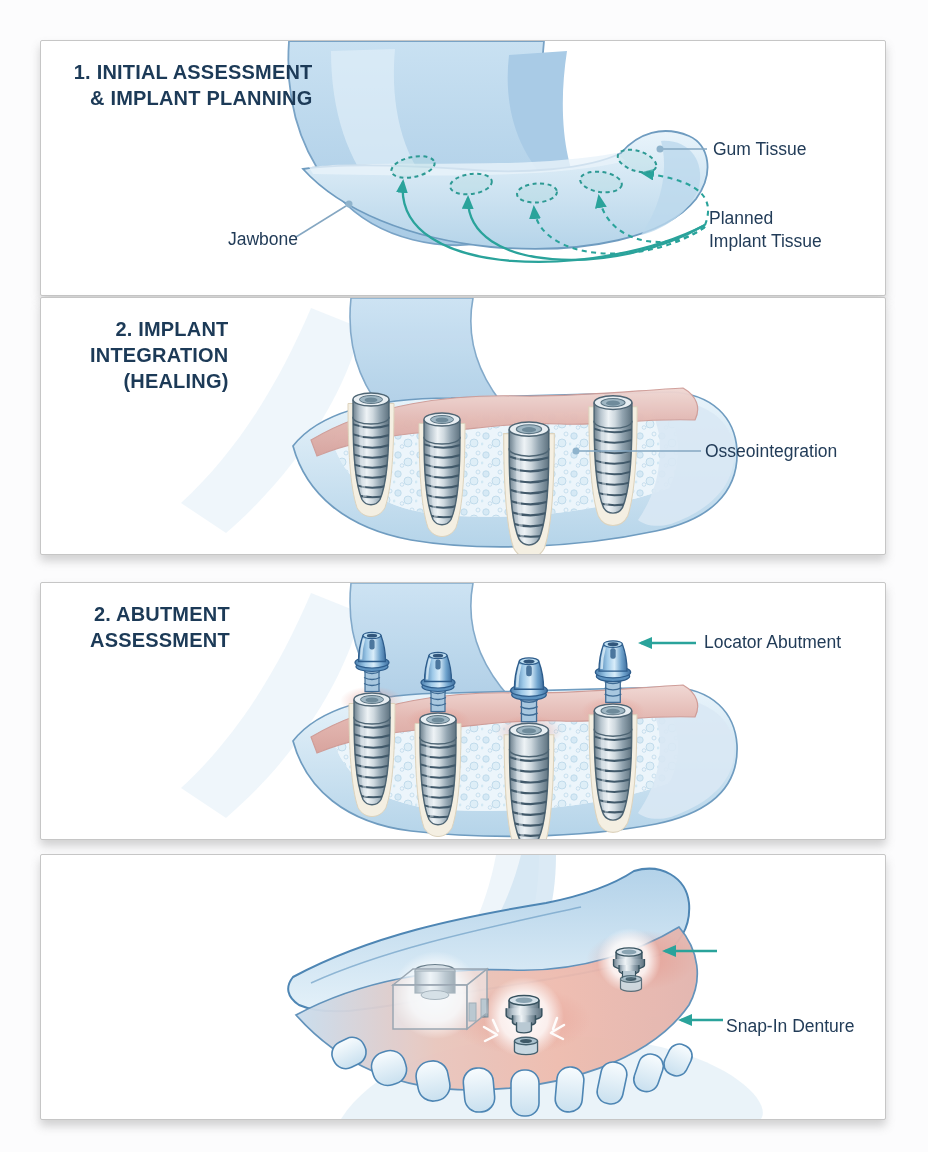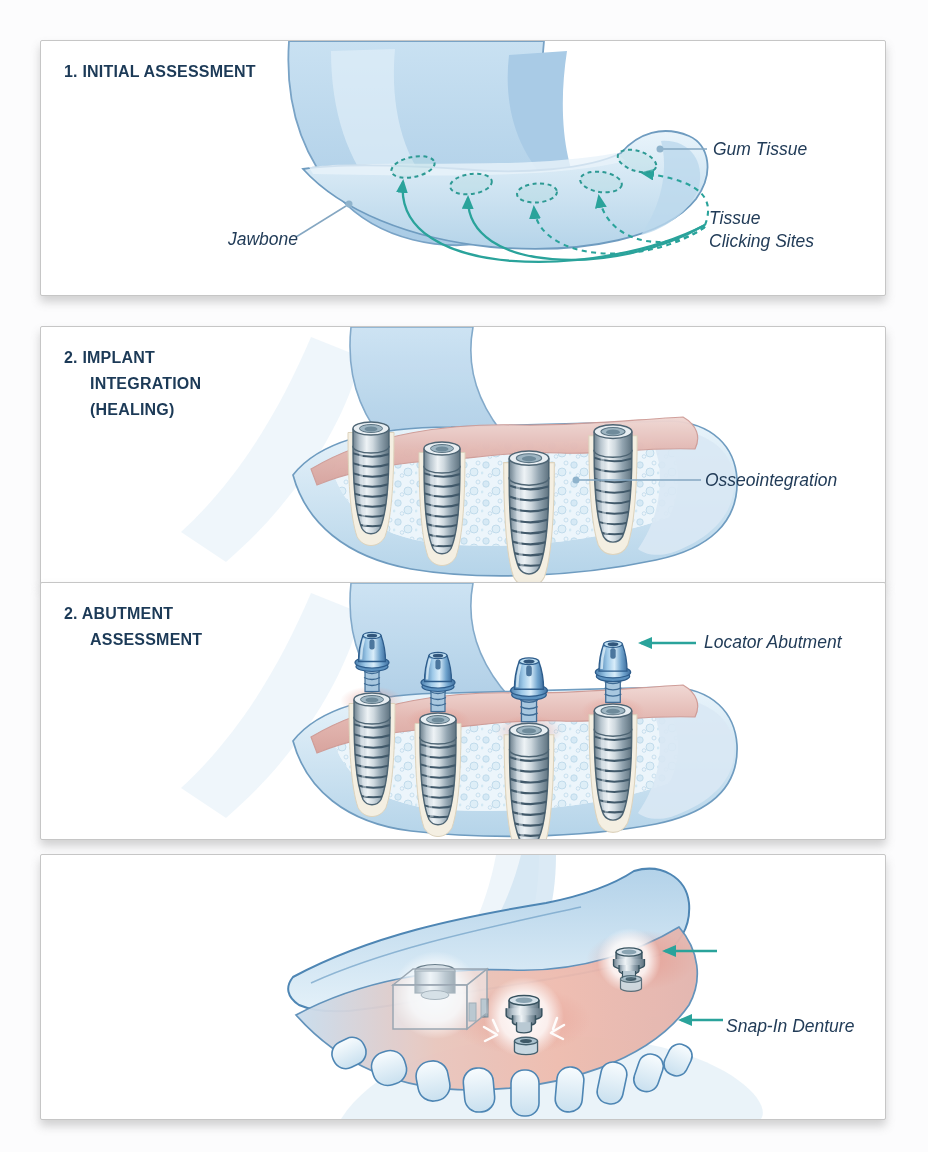--- a/index.html
+++ b/index.html
@@ -7,32 +7,32 @@
     width:928px;height:1152px;background:#fcfcfd;position:relative;
     font-family:"Liberation Sans", sans-serif;
   }
   .panel{
     position:absolute;left:40px;width:844px;background:#ffffff;
     border:1px solid #c6c6c6;border-radius:2px;
     box-shadow:0 6px 10px rgba(110,110,110,.30);
     overflow:hidden;
   }
   #p1{top:40px;height:254px}
-  #p2{top:326px;height:256px}
+  #p2{top:297px;height:256px}
   #p3{top:582px;height:256px}
   #p4{top:854px;height:264px}
   .art{position:absolute;left:0;top:0;width:100%;height:100%;display:block}
   .ptitle{
     position:absolute;left:23px;top:18px;z-index:3;
-    font-weight:700;font-size:16px;line-height:26px;color:#1c3a57;letter-spacing:.2px;
+    font-weight:700;font-size:20px;line-height:26px;color:#1c3a57;letter-spacing:.2px;text-align:right;
   }
   .ptitle .indent{padding-left:26px}
   .lbl{
     position:absolute;z-index:3;font-size:17.5px;line-height:23px;
-    color:#223c58;white-space:nowrap;font-style:italic;
+    color:#223c58;white-space:nowrap;
   }
 </style>
 </head>
 <body>
 
 <svg width="0" height="0" style="position:absolute" aria-hidden="true">
   <defs>
     <linearGradient id="g-metal" x1="0" y1="0" x2="1" y2="0">
       <stop offset="0" stop-color="#6d808d"></stop>
         <stop offset=".18" stop-color="#b9c6cf"></stop>
@@ -179,26 +179,27 @@
 
     <g stroke="#85a7c2" stroke-width="1.5">
       <line x1="619" y1="108" x2="666" y2="108"></line>
       <line x1="255" y1="196" x2="305" y2="165"></line>
     </g>
     <circle cx="619" cy="108" r="3.5" fill="#8fb3cc"></circle>
     <circle cx="308" cy="163" r="3.5" fill="#8fb3cc"></circle>
   </svg>
   <div class="ptitle">
     <div>1. INITIAL ASSESSMENT</div>
+    <div class="indent">&amp; IMPLANT PLANNING</div>
   </div>
   <div class="lbl" style="left:672px;top:97px">Gum Tissue</div>
   <div class="lbl" style="left:187px;top:187px">Jawbone</div>
   <div class="lbl" style="left:668px;top:166px">
-    <div>Tissue</div>
-    <div>Clicking Sites</div>
+    <div>Planned</div>
+    <div>Implant Tissue</div>
   </div>
 </section>
 
 <section class="panel" id="p2">
   <svg class="art" viewBox="0 0 844 256">
     <path d="M270,10 C240,80 200,150 140,205 L185,235 C255,175 305,95 320,30 Z" fill="#d8e9f4" opacity=".4"></path>
     <path d="M310,0 C305,48 318,88 350,122 L470,116 C430,72 426,32 432,0 Z" fill="url(#g-ramus)" stroke="#79a3c6" stroke-width="1.6" opacity=".92"></path>
     <path d="M252,148 C280,112 340,100 410,100 L630,94 C672,96 694,120 696,152
              C698,195 668,222 615,233 C535,250 440,254 370,242 C305,230 265,196 252,148 Z" fill="url(#g-body)" stroke="#6f9cc0" stroke-width="1.7"></path>
 

